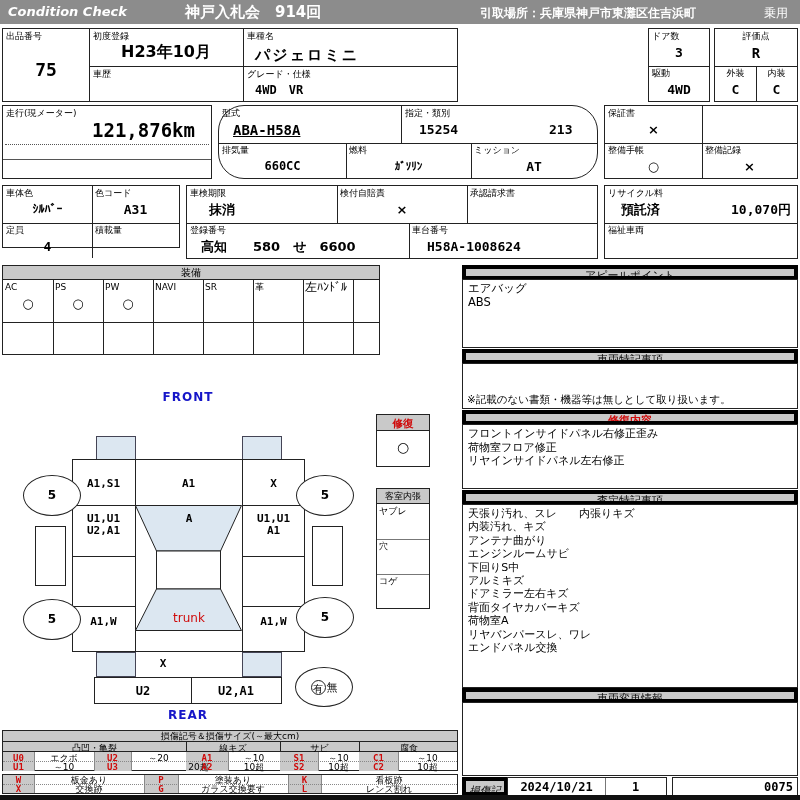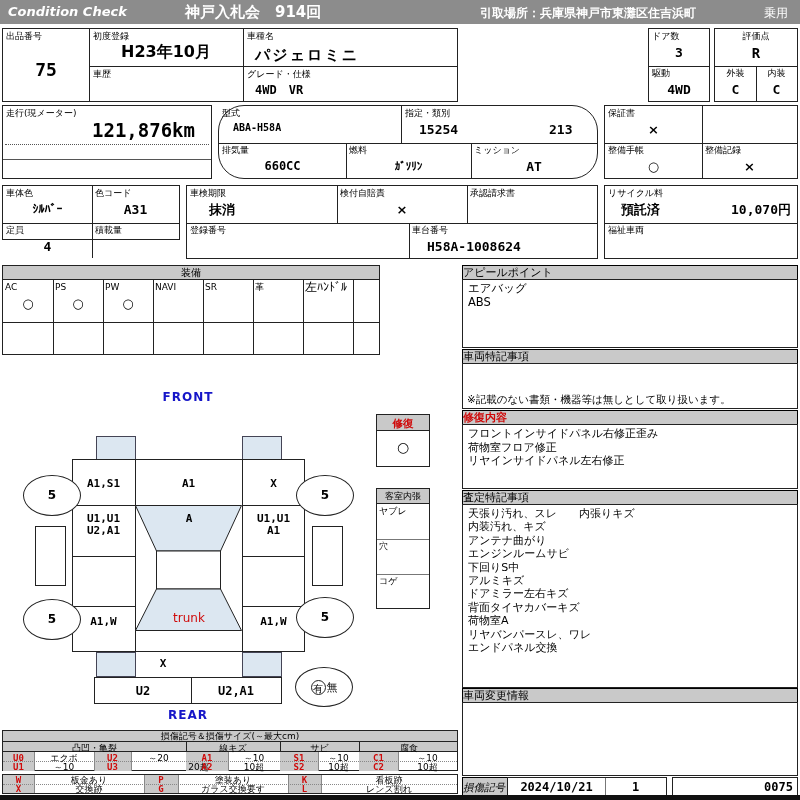--- a/index.html
+++ b/index.html
@@ -6,22 +6,22 @@
   #root{position:relative;width:800px;height:800px;background:#fff;overflow:hidden;
         font-family:"DejaVu Sans","Liberation Sans",sans-serif;color:#000;}
   .abs{position:absolute;box-sizing:border-box;}
   .bx{position:absolute;box-sizing:border-box;border:1px solid #222;background:#fff;}
   .vl{position:absolute;width:1px;background:#222;}
   .hl{position:absolute;height:1px;background:#222;}
   .lb{position:absolute;font-size:9px;line-height:10px;white-space:nowrap;}
   .v{position:absolute;font-weight:bold;white-space:nowrap;}
   .ct{text-align:center;}
   .mono{font-family:"DejaVu Sans Mono","Liberation Mono",monospace;}
-  .ghead{position:absolute;box-sizing:border-box;background:#c9c9c9;border:1px solid #000000;
-         text-align:left;overflow:hidden;}
+  .ghead{position:absolute;box-sizing:border-box;background:#c9c9c9;border:4px solid #000000;
+         text-align:center;overflow:hidden;}
   .pbody{position:absolute;box-sizing:border-box;background:#fff;border:1px solid #222;
          font-size:11px;line-height:13.5px;padding:2px 5px;overflow:hidden;}
   .lblue{position:absolute;box-sizing:border-box;background:#dce7f1;border:1px solid #445;}
   .red{color:#cf0a0a;} .blue{color:#1616c8;}
   .wheel{position:absolute;box-sizing:border-box;width:58px;height:41px;border:1px solid #222;
          border-radius:50%;background:#fff;text-align:center;line-height:39px;
          font-weight:bold;font-size:12px;z-index:3;}
   .step{position:absolute;box-sizing:border-box;border:1px solid #222;background:#fff;width:31px;height:60px;}
   .lgc{position:absolute;font-size:9px;line-height:10px;text-align:center;overflow:hidden;white-space:nowrap;}
   .codebg{position:absolute;background:#c9c9c9;}
@@ -79,21 +79,21 @@
     <i class="abs" style="left:2px;top:38px;width:204px;border-top:1px dotted #555;"></i>
     <i class="hl" style="left:0;top:53px;width:208px;background:#555;"></i>
   </div>
 
   <div class="bx" style="left:218px;top:105px;width:380px;height:74px;border-radius:26px;">
     <i class="hl" style="left:0;top:37px;width:378px;"></i>
     <i class="vl" style="left:182px;top:0;height:37px;"></i>
     <i class="vl" style="left:127px;top:37px;height:35px;"></i>
     <i class="vl" style="left:252px;top:37px;height:35px;"></i>
     <span class="lb" style="left:3px;top:2px;">型式</span>
-    <span class="v mono" style="left:14px;top:16px;font-size:10px;">ABA-H58A</span>
+    <span class="v mono" style="left:14px;top:16px;font-size:14px;text-decoration:underline;">ABA-H58A</span>
     <span class="lb" style="left:186px;top:2px;">指定・類別</span>
     <span class="v mono" style="left:200px;top:16px;font-size:13px;">15254</span>
     <span class="v mono" style="left:330px;top:16px;font-size:13px;">213</span>
     <span class="lb" style="left:3px;top:39px;">排気量</span>
     <span class="v mono ct" style="left:0;top:53px;width:127px;font-size:12px;">660CC</span>
     <span class="lb" style="left:130px;top:39px;">燃料</span>
     <span class="v ct" style="left:127px;top:54px;width:125px;font-size:11px;">ｶﾞｿﾘﾝ</span>
     <span class="lb" style="left:255px;top:39px;">ミッション</span>
     <span class="v mono ct" style="left:252px;top:53px;width:126px;font-size:13px;">AT</span>
   </div>
@@ -102,21 +102,21 @@
     <i class="hl" style="left:0;top:37px;width:192px;"></i>
     <i class="vl" style="left:97px;top:0;height:72px;"></i>
     <span class="lb" style="left:3px;top:2px;">保証書</span>
     <span class="v ct" style="left:0;top:16px;width:97px;font-size:13px;">×</span>
     <span class="lb" style="left:3px;top:39px;">整備手帳</span>
     <span class="v ct" style="left:0;top:53px;width:97px;font-size:13px;">○</span>
     <span class="lb" style="left:100px;top:39px;">整備記録</span>
     <span class="v ct" style="left:97px;top:53px;width:95px;font-size:13px;">×</span>
   </div>
 
-  <div class="bx" style="left:2px;top:185px;width:178px;height:55px;">
+  <div class="bx" style="left:2px;top:185px;width:178px;height:63px;">
     <i class="hl" style="left:0;top:37px;width:176px;"></i>
     <i class="vl" style="left:89px;top:0;height:72px;"></i>
     <span class="lb" style="left:3px;top:2px;">車体色</span>
     <span class="v ct" style="left:0;top:16px;width:89px;font-size:12px;">ｼﾙﾊﾞｰ</span>
     <span class="lb" style="left:92px;top:2px;">色コード</span>
     <span class="v mono ct" style="left:89px;top:16px;width:87px;font-size:13px;">A31</span>
     <span class="lb" style="left:3px;top:39px;">定員</span>
     <span class="v mono ct" style="left:0;top:53px;width:89px;font-size:13px;">4</span>
     <span class="lb" style="left:92px;top:39px;">積載量</span>
     <span class="v" style="left:100px;top:53px;font-size:12px;"></span>
@@ -126,20 +126,21 @@
     <i class="hl" style="left:0;top:37px;width:410px;"></i>
     <i class="vl" style="left:150px;top:0;height:37px;"></i>
     <i class="vl" style="left:280px;top:0;height:37px;"></i>
     <i class="vl" style="left:222px;top:37px;height:35px;"></i>
     <span class="lb" style="left:3px;top:2px;">車検期限</span>
     <span class="v" style="left:22px;top:15px;font-size:13px;">抹消</span>
     <span class="lb" style="left:153px;top:2px;">検付自賠責</span>
     <span class="v ct" style="left:150px;top:16px;width:130px;font-size:13px;">×</span>
     <span class="lb" style="left:283px;top:2px;">承認請求書</span>
     <span class="lb" style="left:3px;top:39px;">登録番号</span>
+    <span class="v" style="left:14px;top:52px;font-size:13px;">高知　　580　せ　6600</span>
     <span class="lb" style="left:225px;top:39px;">車台番号</span>
     <span class="v mono" style="left:240px;top:53px;font-size:13px;">H58A-1008624</span>
   </div>
 
   <div class="bx" style="left:604px;top:185px;width:194px;height:74px;">
     <i class="hl" style="left:0;top:37px;width:192px;"></i>
     <span class="lb" style="left:3px;top:2px;">リサイクル料</span>
     <span class="v" style="left:16px;top:15px;font-size:13px;">預託済</span>
     <span class="v mono" style="left:88px;top:15px;width:98px;text-align:right;font-size:13px;">10,070円</span>
     <span class="lb" style="left:3px;top:39px;">福祉車両</span>

